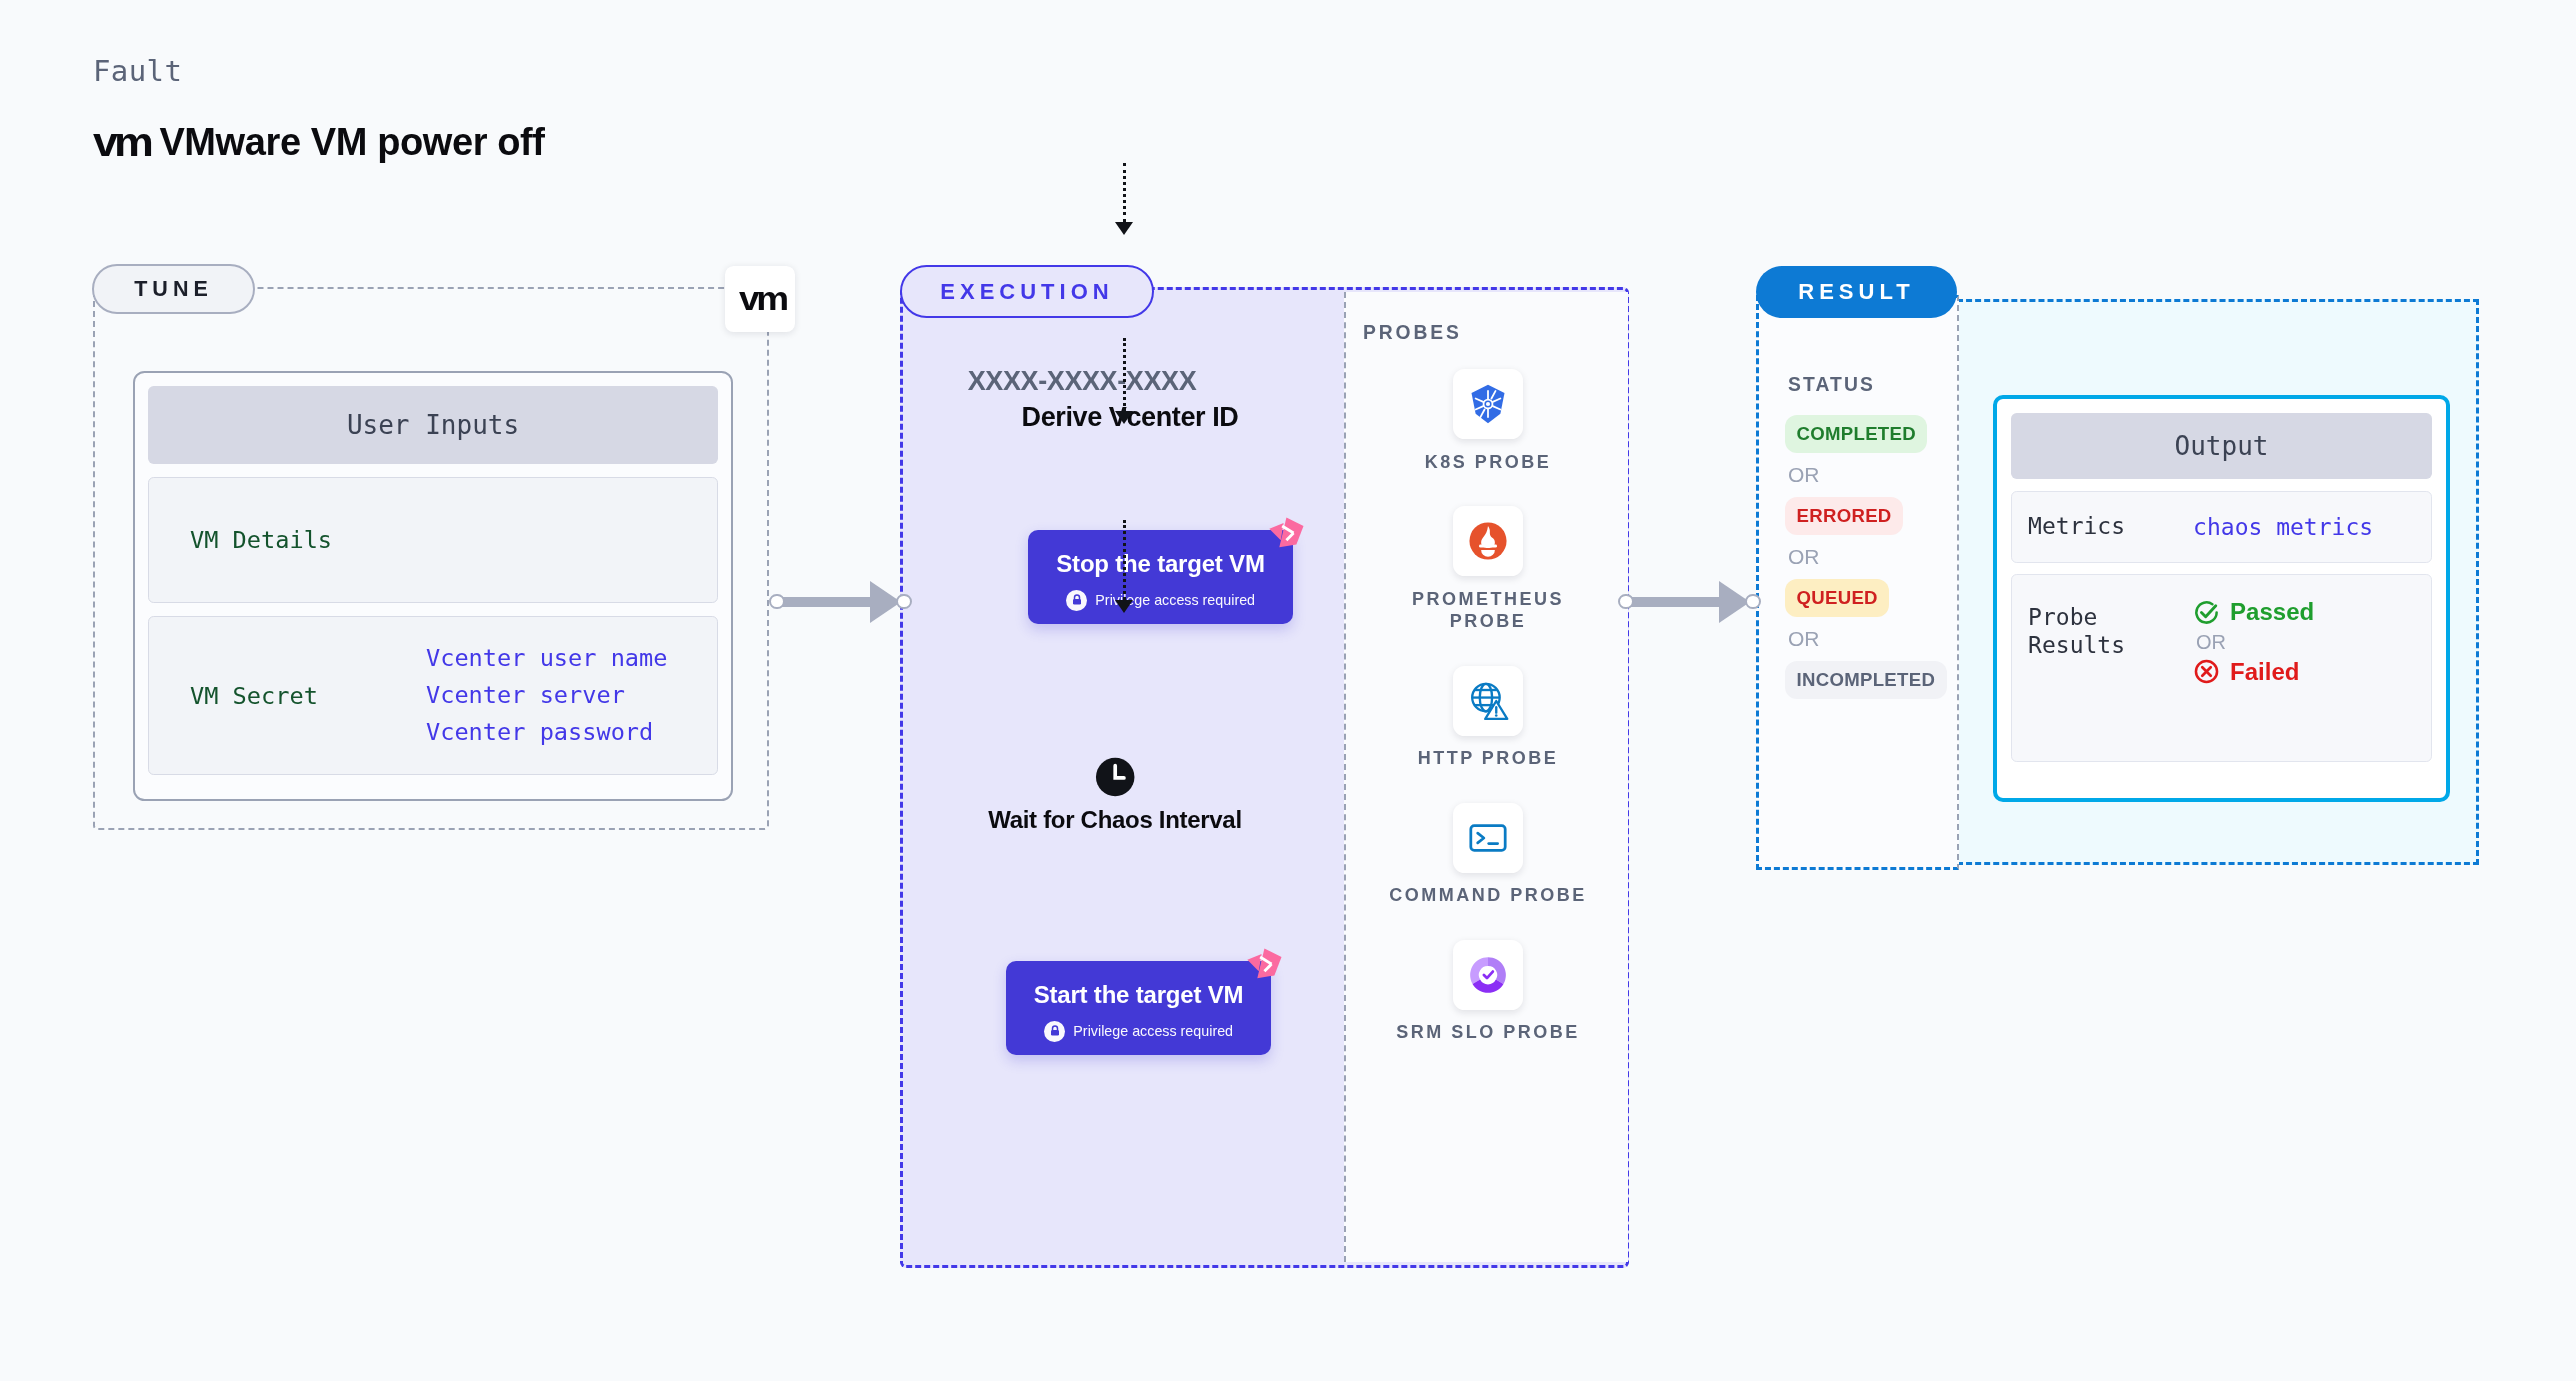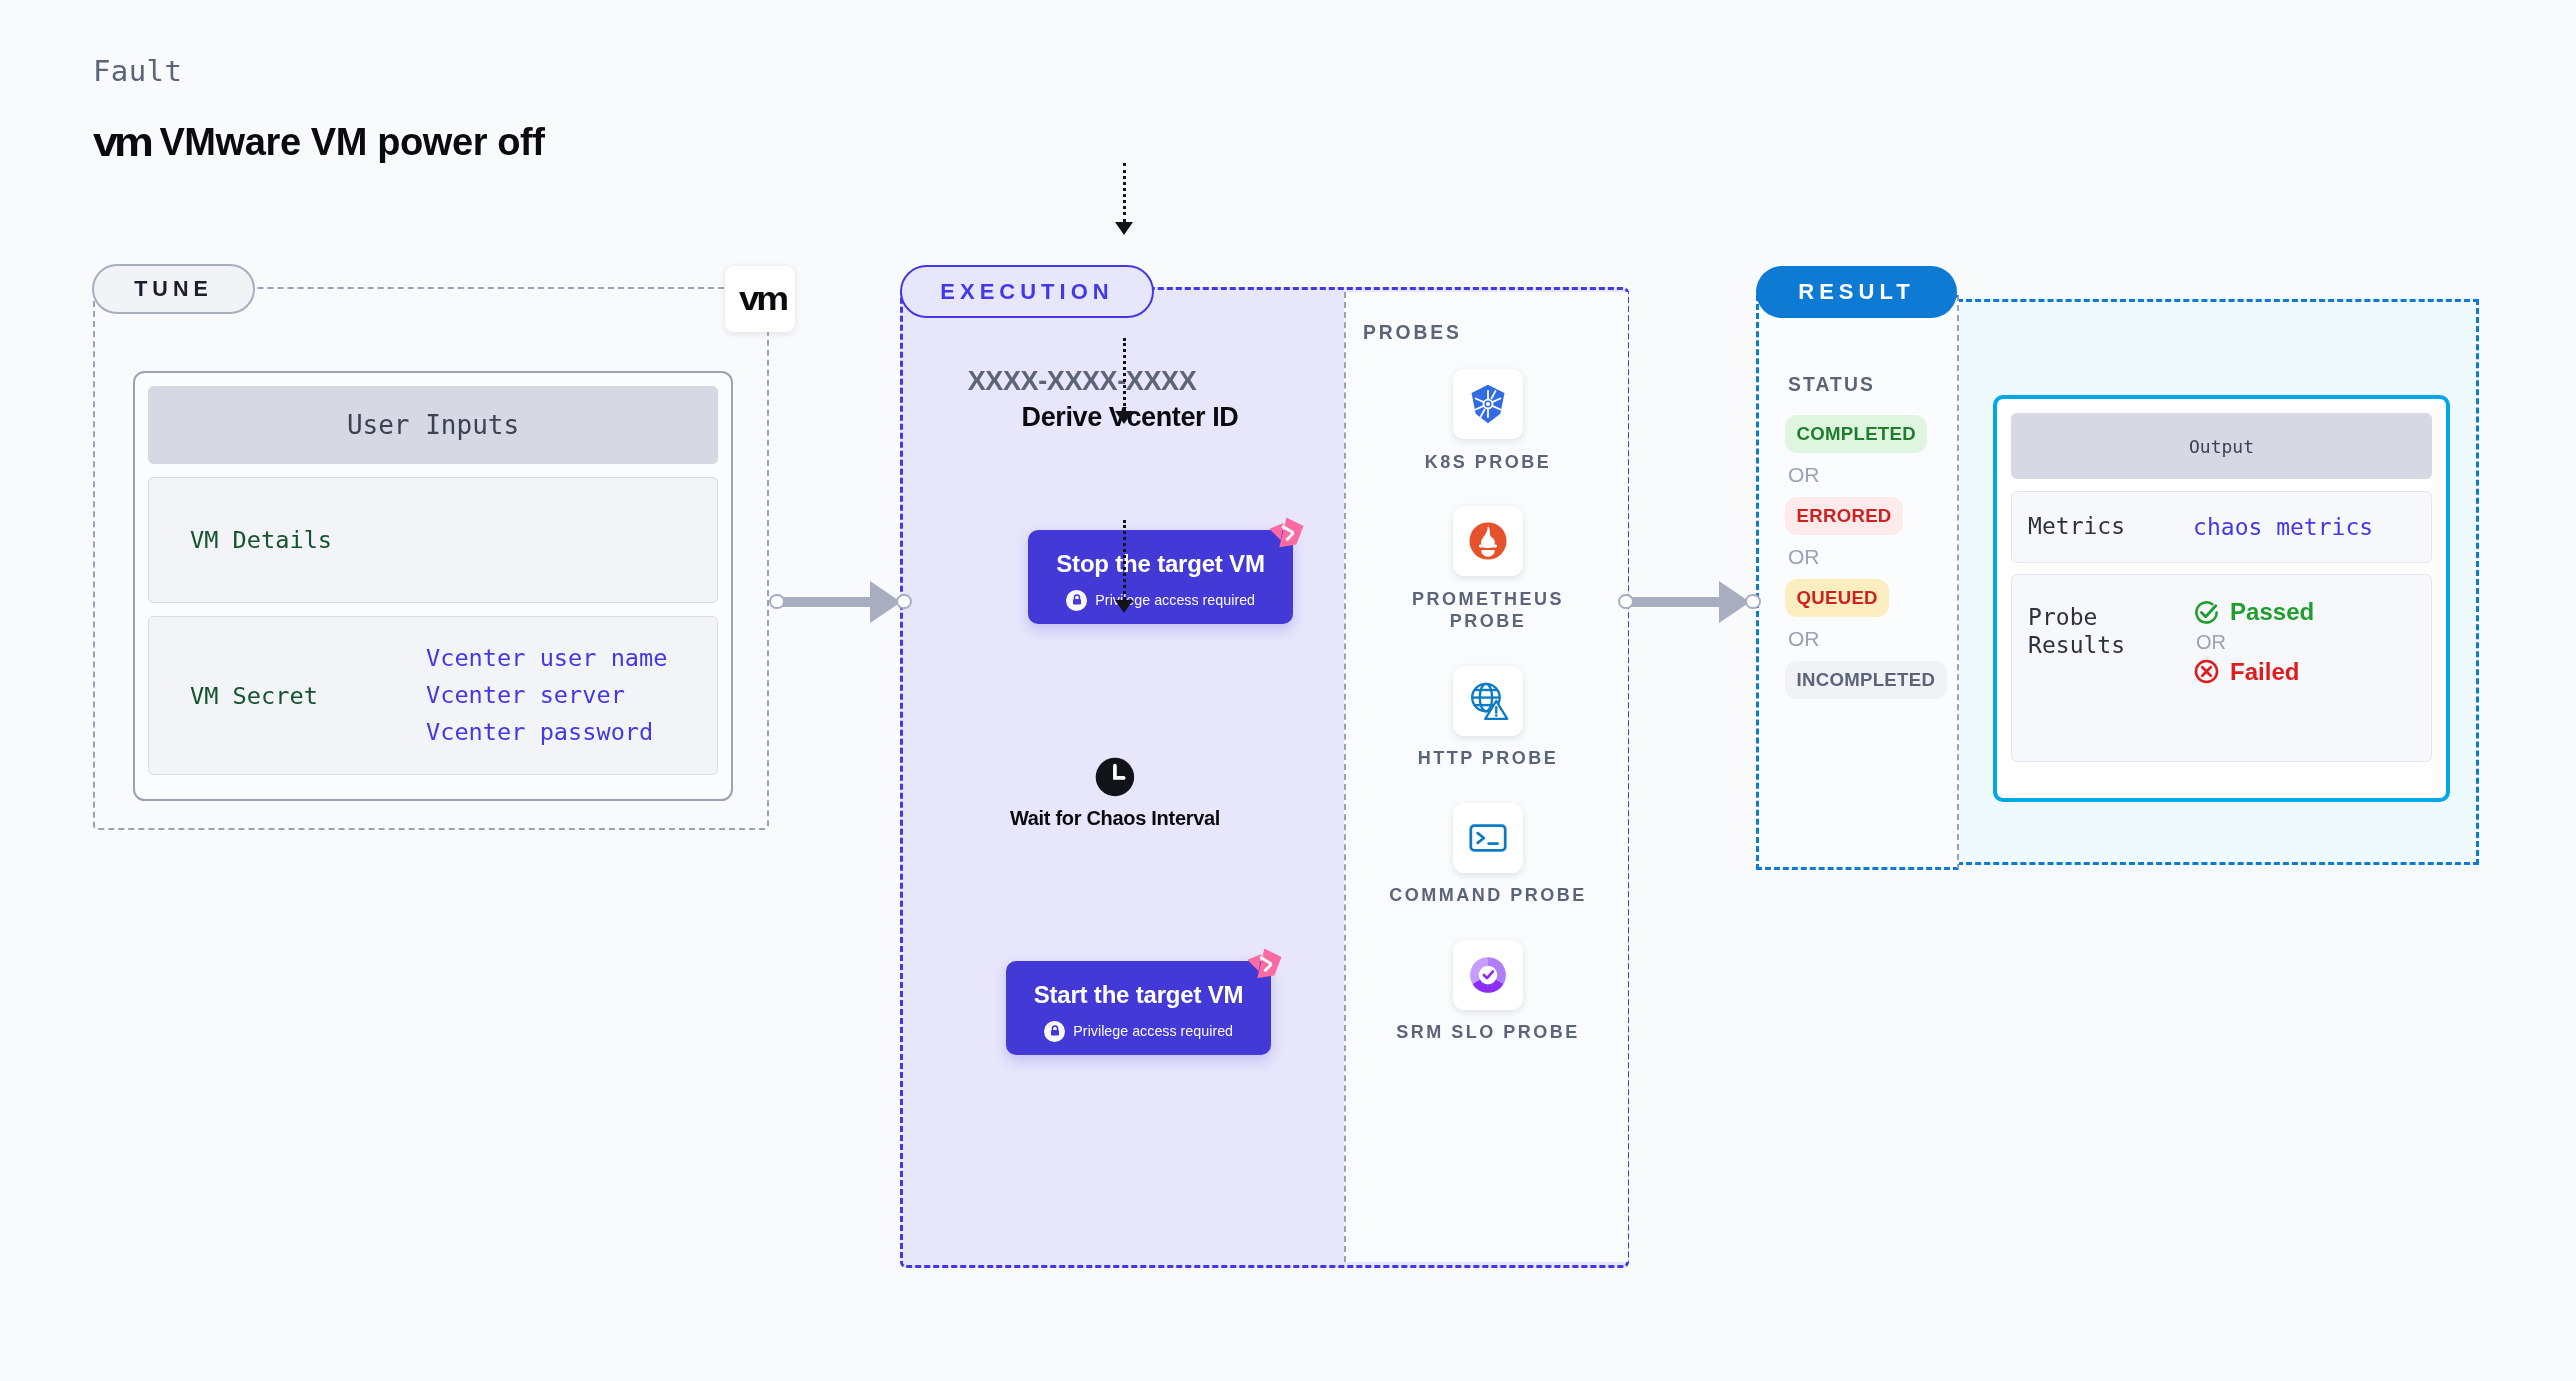--- a/index.html
+++ b/index.html
@@ -139,21 +139,21 @@
   .card-stop  { left: 996px; top: 530px; margin-left: 32px; }
   .card-start { left: 1006px; top: 961px; justify-content: flex-end; }
 
   .clock-wrap {
     position: absolute; left: 1115px; top: 756px;
     transform: translateX(-50%); display: flex; flex-direction: column;
     align-items: center; gap: 8.6px;
   }
   .clock { width: 42px; height: 42px; }
   .clock-label {
-    text-align: right; font-size: 20px; font-weight: 700;
+    text-align: right; font-size: 24px; font-weight: 700;
     color: #0b0b0f; line-height: 1.12; letter-spacing: -0.3px;
   }
 
   
   .probes-panel {
     position: absolute; left: 1344px; top: 292px; width: 284px; height: 970px;
     background: #fafbfd; border-left: 2.1px dashed #9aa2b4;
   }
   .probes-title {
     position: absolute; left: 17px; top: 30px;
@@ -206,21 +206,21 @@
     position: absolute; left: 1957px; top: 299px; width: 522px; height: 566px;
     border: 3.6px dashed #0d7ad4; border-left: none; background: #eefafe;
   }
   .output-card {
     position: absolute; left: 1993px; top: 395px; width: 457px; height: 407px;
     background: #ffffff; border: 4.3px solid #00a8e8; border-radius: 10px; padding: 14.3px;
   }
   .out-head {
     height: 66px; background: #d6d8e4; border-radius: 5.7px;
     display: flex; align-items: center; justify-content: center;
-    font-family: "DejaVu Sans Mono", monospace; font-size: 18px; color: #3b4253;
+    font-family: "DejaVu Sans Mono", monospace; font-size: 26px; color: #3b4253;
   }
   .out-row {
     margin-top: 11.5px; background: #f7f8fb; border: 1.4px solid #e2e5ee; border-radius: 5.7px;
     display: flex; align-items: center; padding: 13px 15.8px;
     font-family: "DejaVu Sans Mono", monospace;
   }
   .out-row .lbl { width: 165px; font-size: 23px; color: #2d323e; line-height: 1.2; }
   .row-metrics { height: 72px; }
   .row-metrics .val { font-size: 23px; color: #4338e8; }
   .row-probe { height: 188px; align-items: flex-start; }

